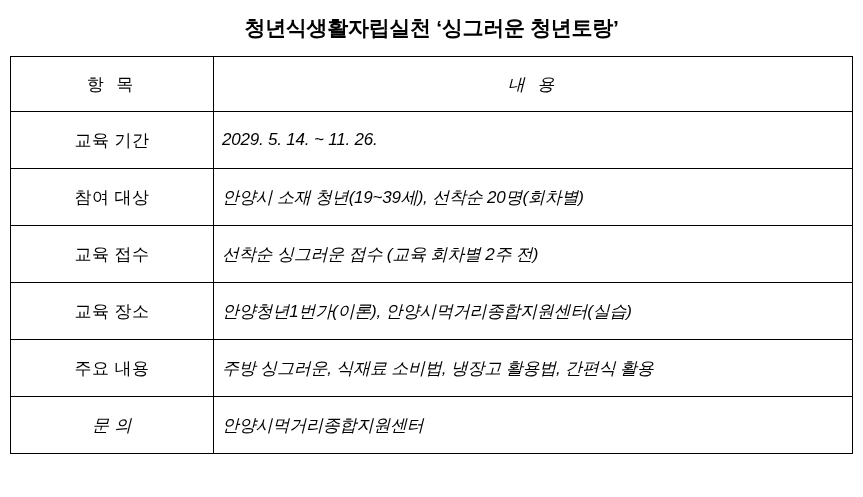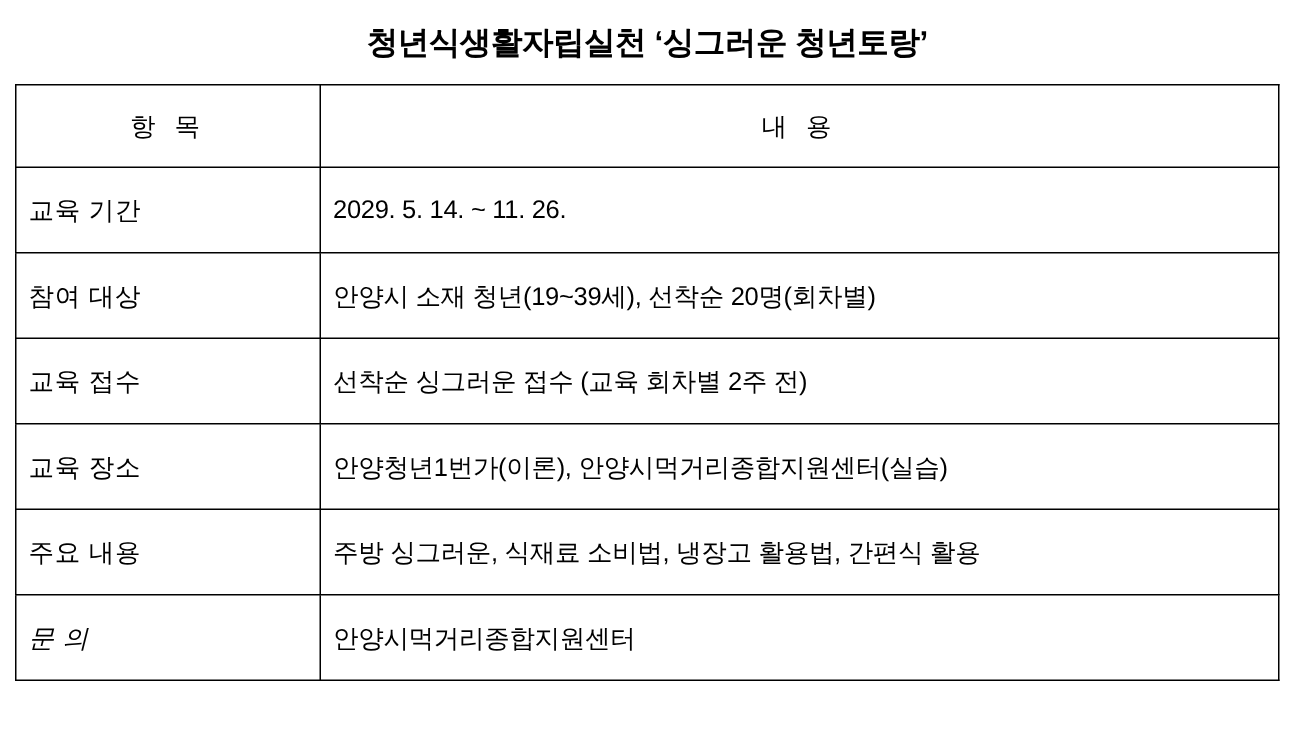--- a/index.html
+++ b/index.html
@@ -44,27 +44,28 @@
     padding: 0 8px;
     font-size: 17px;
     color: #000000;
     vertical-align: middle;
   }
   table.info-table tr:first-child td {
     height: 54px;
   }
   td.col-label {
     width: 186px;
-    text-align: left;
+    text-align: center;
     letter-spacing: 0.5px;
   }
   td.col-value {
     text-align: left;
     padding-left: 20px;
     letter-spacing: -0.2px;
+    font-style: italic;
   }
   tr.header-row td {
     font-weight: normal;
   }
   tr.header-row td.col-label,
   tr.header-row td.col-value {
     text-align: center;
     letter-spacing: 4px;
   }
   .spaced {

